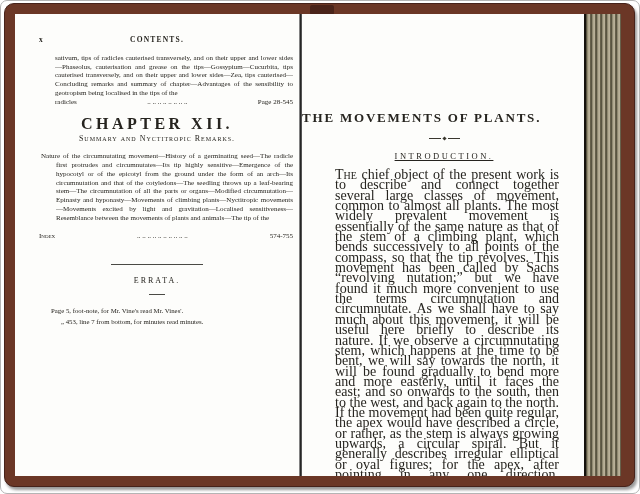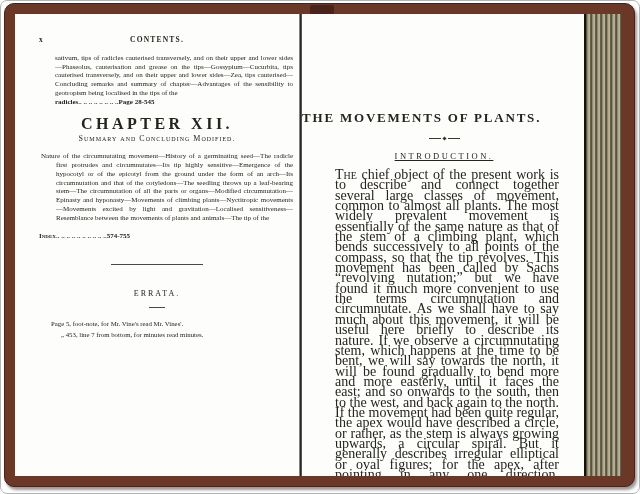--- a/index.html
+++ b/index.html
@@ -21,30 +21,30 @@
     position:absolute;right:13px;top:10px;bottom:10px;width:35px;
     border-left:2px solid #15120c;
     background:repeating-linear-gradient(90deg,#3e3a2b 0px,#746e56 1px,#ada68c 2px,#b9b098 3.5px,#6f6951 4.4px,#3e3a2b 5px);
   }
 
   
   .lp{font-size:7px;line-height:8.8px;}
   .lp-headrow{position:relative;margin-top:22px;text-align:center;font-size:7.5px;letter-spacing:1.2px;font-weight:bold;}
   .lp-folio{position:absolute;left:24px;top:0;font-weight:bold;letter-spacing:0;}
   .contents-para{margin:9px 6px 0 40px;text-align:justify;}
-  .leader-row{display:flex;align-items:baseline;font-weight:bold;}
+  .leader-row{display:flex;justify-content:space-between;align-items:baseline;}
   .contents-leader{margin:0 6px 0 40px;}
   .chapter-head{margin-top:13px;text-align:center;font-size:16px;letter-spacing:3.5px;font-weight:bold;}
   .chapter-sub{margin-top:7px;text-align:center;font-variant:small-caps;font-size:8px;letter-spacing:1px;}
   .summary-para{margin:8px 6px 0 41px;text-indent:-15px;text-align:justify;}
   .summary-leader{margin:0 6px 0 41px;}
   .index-row{margin:9px 6px 0 24px;}
   .sc{font-variant:small-caps;}
   .rule-long{width:92px;margin:24px auto 0;border-top:1px solid #4a4a45;height:0;}
-  .errata-head{margin-top:25px;text-align:center;font-size:8px;letter-spacing:2px;}
+  .errata-head{margin-top:12px;text-align:center;font-size:8px;letter-spacing:2px;}
   .rule-short{width:16px;margin:8px auto 0;border-top:1px solid #4a4a45;height:0;}
   .errata-l1{margin:12px 0 0 36px;font-size:6.8px;}
   .errata-l2{margin:2px 0 0 46px;font-size:6.8px;}
 
   
   .rp-title{margin-top:96px;text-align:left;font-size:13px;letter-spacing:1.8px;font-weight:bold;}
   .orn{margin-top:11px;display:flex;align-items:center;justify-content:center;gap:2px;}
   .orn-line{width:12px;border-top:1px solid #3a372f;height:0;}
   .orn-dot{width:3px;height:3px;background:#3a372f;transform:rotate(45deg);}
   .rp-sub{margin-top:11px;text-align:center;font-size:8.5px;letter-spacing:2.5px;text-decoration:underline;}
@@ -66,21 +66,21 @@
         </div>
 
         <div class="contents-para">sativum, tips of radicles cauterised transversely, and on their upper and lower sides—Phaseolus, cauterisation and grease on the tips—Gossypium—Cucurbita, tips cauterised transversely, and on their upper and lower sides—Zea, tips cauterised—Concluding remarks and summary of chapter—Advantages of the sensibility to geotropism being localised in the tips of the</div>
         <div class="leader-row contents-leader">
           <span>radicles</span>
           <span>..    ..    ..    ..    ..    ..    ..    ..</span>
           <span>Page 28-545</span>
         </div>
 
         <div class="chapter-head">CHAPTER XII.</div>
-        <div class="chapter-sub">Summary and Concluding Modified.</div>
+        <div class="chapter-sub">Summary and Nyctitropic Remarks.</div>
 
         <div class="summary-para">Nature of the circumnutating movement—History of a germinating seed—The radicle first protrudes and circumnutates—Its tip highly sensitive—Emergence of the hypocotyl or of the epicotyl from the ground under the form of an arch—Its circumnutation and that of the cotyledons—The seedling throws up a leaf-bearing stem—The circumnutation of all the parts or organs—Modified circumnutation—Epinasty and hyponasty—Movements of climbing plants—Nyctitropic movements—Movements excited by light and gravitation—Localised sensitiveness—Resemblance between the movements of plants and animals—The tip of the</div>
 
         <div class="leader-row index-row">
           <span class="sc">Index</span>
           <span>..    ..    ..    ..    ..    ..    ..    ..    ..    ..</span>
           <span>574-755</span>
         </div>
 
         <div class="rule-long"></div>

